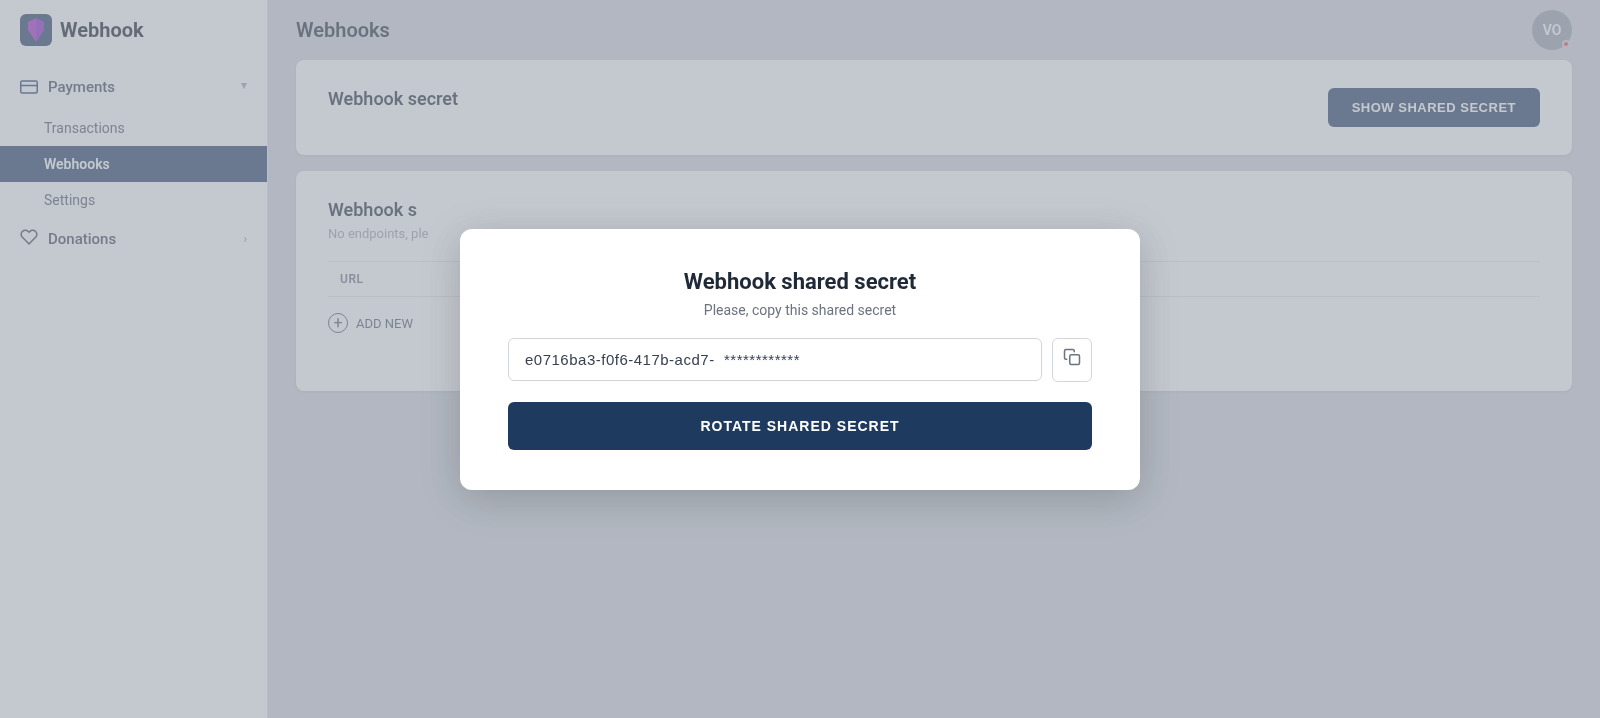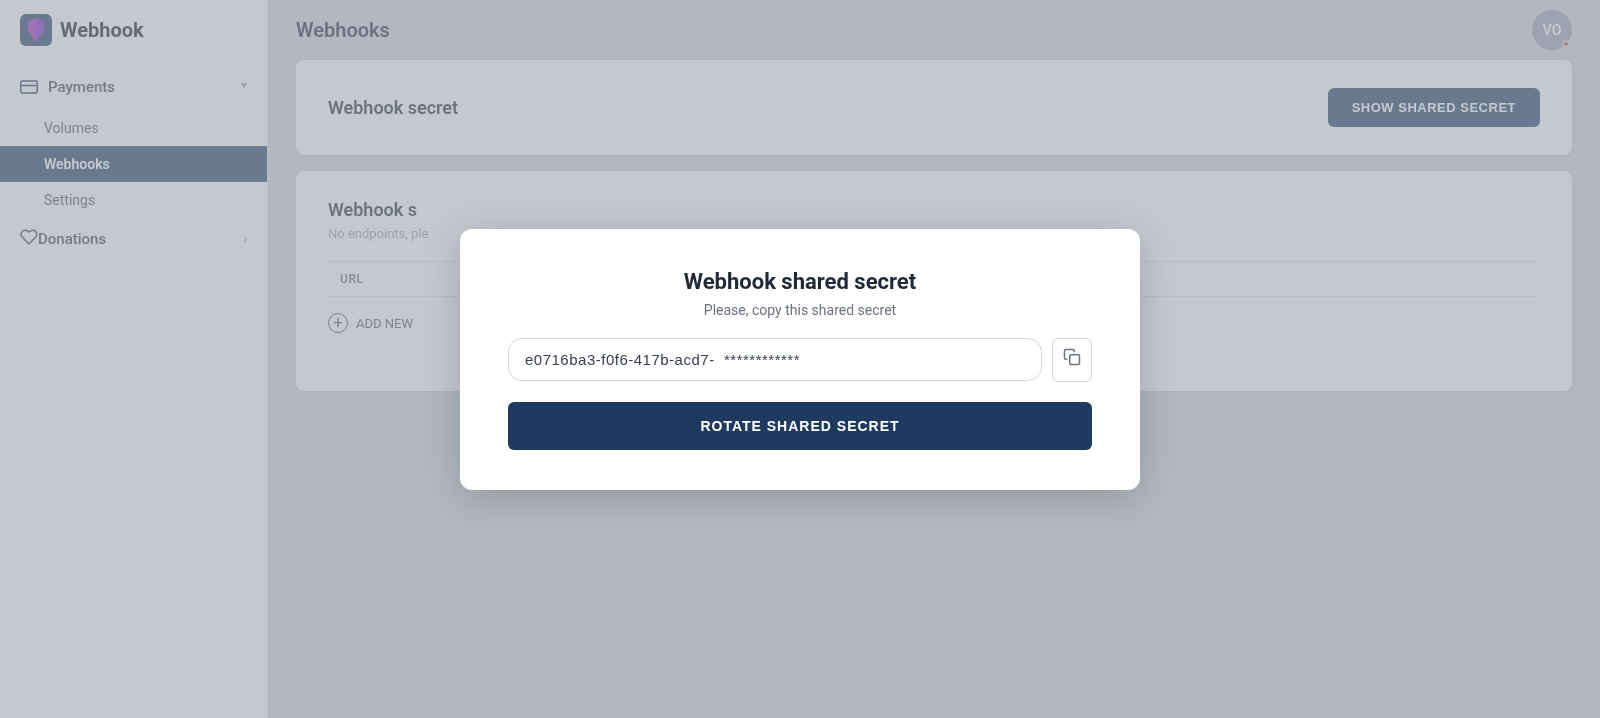--- a/index.html
+++ b/index.html
@@ -64,21 +64,21 @@
       background: #1e3a5f;
       color: #ffffff;
       font-weight: 600;
     }
 
     .nav-donations {
       display: flex;
       align-items: center;
       padding: 10px 20px;
       cursor: pointer;
-      gap: 0;
+      gap: 10px;
       color: #374151;
       font-size: 15px;
       font-weight: 500;
     }
 
     .chevron-icon {
       margin-left: auto;
       font-size: 12px;
       color: #9ca3af;
     }
@@ -137,21 +137,20 @@
       display: flex;
       flex-direction: column;
       gap: 16px;
     }
 
     .card {
       background: #fff;
       border-radius: 8px;
       padding: 28px 32px;
       display: flex;
-      align-items: center;
       justify-content: space-between;
       box-shadow: 0 1px 3px rgba(0,0,0,0.08);
     }
 
     .card-title {
       font-size: 18px;
       font-weight: 600;
       color: #1f2937;
     }
 
@@ -270,21 +269,21 @@
     .modal-secret-row {
       display: flex;
       align-items: center;
       gap: 10px;
       width: 100%;
     }
 
     .secret-input {
       flex: 1;
       border: 1.5px solid #d1d5db;
-      border-radius: 14px;
+      border-radius: 6px;
       padding: 12px 16px;
       font-size: 15px;
       color: #374151;
       background: #fff;
       outline: none;
       letter-spacing: 0.5px;
     }
 
     .copy-btn {
       width: 40px;
@@ -335,21 +334,21 @@
         <svg width="18" height="18" viewBox="0 0 24 24" fill="none" stroke="#1e3a5f" stroke-width="2" stroke-linecap="round" stroke-linejoin="round">
           <rect x="1" y="4" width="22" height="16" rx="2" ry="2"></rect>
           <line x1="1" y1="10" x2="23" y2="10"></line>
         </svg>
       </span>
       <span>Payments</span>
       <span class="chevron-icon">▾</span>
     </div>
 
     <div class="nav-item">
-      <span>Volumes</span>
+      <span>Transactions</span>
     </div>
     <div class="nav-item active">
       <span>Webhooks</span>
     </div>
     <div class="nav-item">
       <span>Settings</span>
     </div>
 
     <div class="nav-donations">
       <span>

